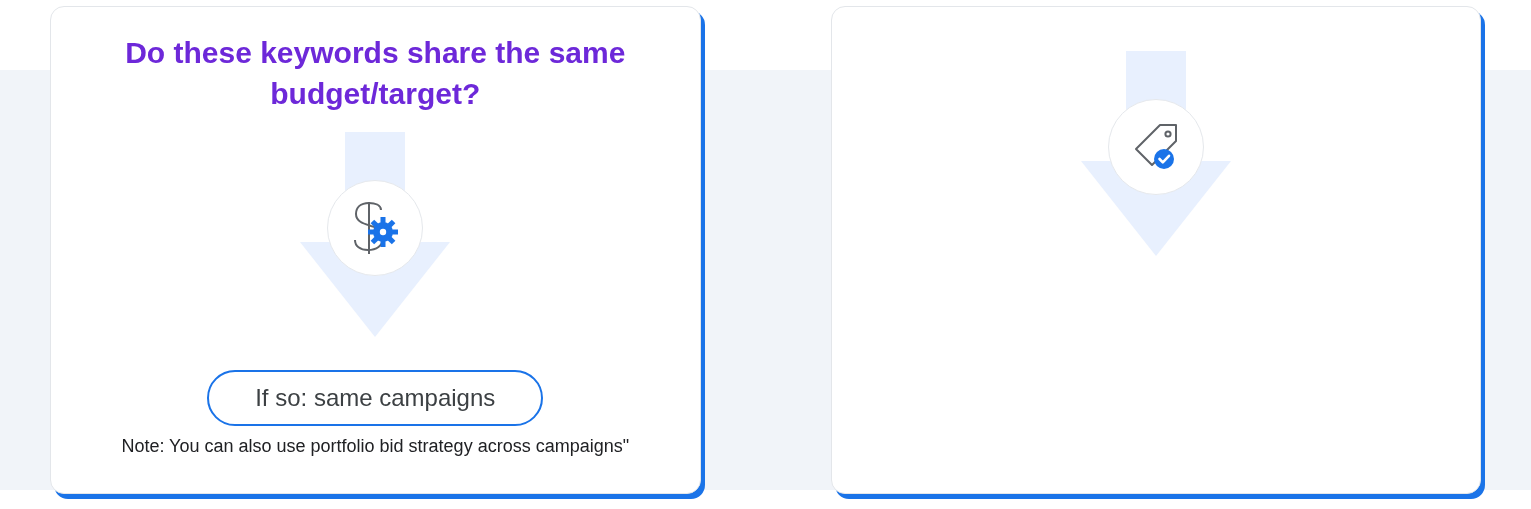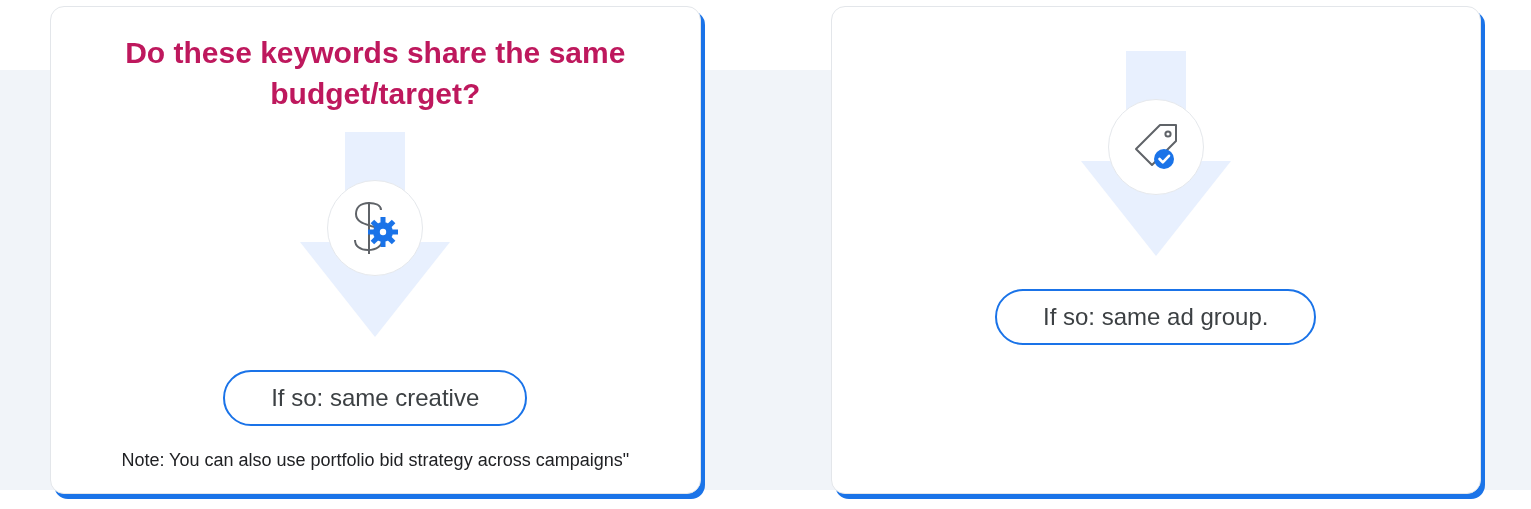--- a/index.html
+++ b/index.html
@@ -30,21 +30,21 @@
     border-radius: 14px;
     padding: 26px 30px 22px 30px;
     display: flex;
     flex-direction: column;
     align-items: center;
     position: relative;
     box-shadow: 4px 5px 0 0 #1a73e8;
     min-height: 488px;
   }
   .card-title {
-    color: #be185d;
+    color: #6d28d9;
     font-size: 30px;
     font-weight: 600;
     text-align: center;
     line-height: 1.35;
     max-width: 520px;
   }
   .arrow-wrap {
     margin-top: 18px;
     width: 170px;
     height: 210px;
@@ -68,21 +68,21 @@
   }
   .pill {
     margin-top: 28px;
     padding: 12px 46px;
     border: 2px solid #1a73e8;
     border-radius: 999px;
     color: #3c4043;
     font-size: 24px;
   }
   .note {
-    margin-top: 24px;
+    margin-top: 10px;
     color: #202124;
     font-size: 18px;
     text-align: center;
   }
 </style>
 </head>
 <body>
 
 <div class="bg-bar"></div>
 
@@ -114,21 +114,21 @@
               <rect x="-2.5" y="9" width="5" height="6" transform="rotate(45)"></rect>
               <rect x="-15" y="-2.5" width="6" height="5" transform="rotate(45)"></rect>
               <rect x="9" y="-2.5" width="6" height="5" transform="rotate(45)"></rect>
             </g>
             <circle cx="0" cy="0" r="3.2" fill="#ffffff"></circle>
           </g>
         </svg>
       </div>
     </div>
 
-    <div class="pill">If so: same creative</div>
+    <div class="pill">If so: same campaigns</div>
     <div class="note">Note: You can also use portfolio bid strategy across campaigns"</div>
   </div>
 
   <div class="card">
 
     <div class="arrow-wrap">
       <svg class="arrow-svg" viewBox="0 0 170 210">
         <path d="M55 0 H115 V110 H160 L85 205 L10 110 H55 Z" fill="#e8f0fe"></path>
       </svg>
       <div class="icon-disc">
@@ -140,17 +140,16 @@
           </g>
 
           <g transform="translate(40,44)">
             <circle cx="0" cy="0" r="10" fill="#1a73e8"></circle>
             <path d="M -4.5 0 L -1.2 3.3 L 5 -3.2" stroke="#ffffff" stroke-width="2.6" fill="none" stroke-linecap="round" stroke-linejoin="round"></path>
           </g>
         </svg>
       </div>
     </div>
 
-    <div class="pill">If so: same ad group.</div>
 
   </div>
 
 </div>
 
 </body></html>

